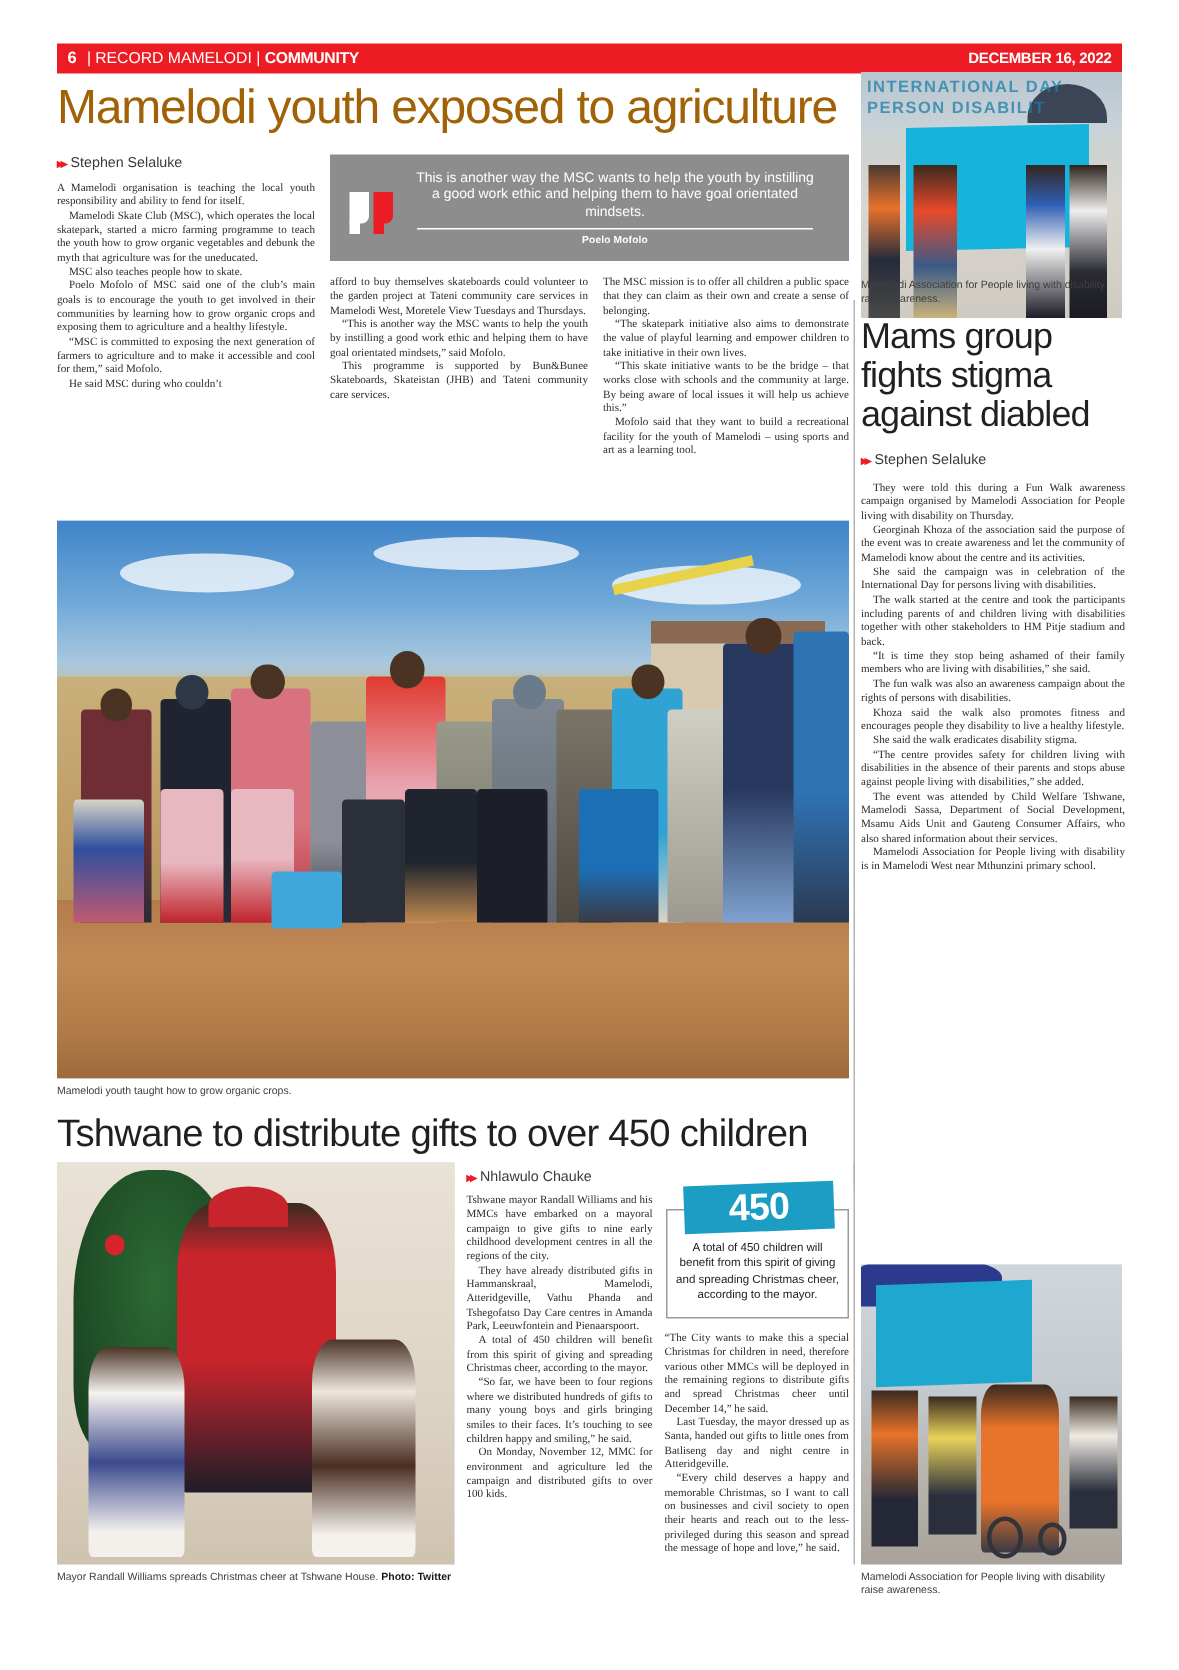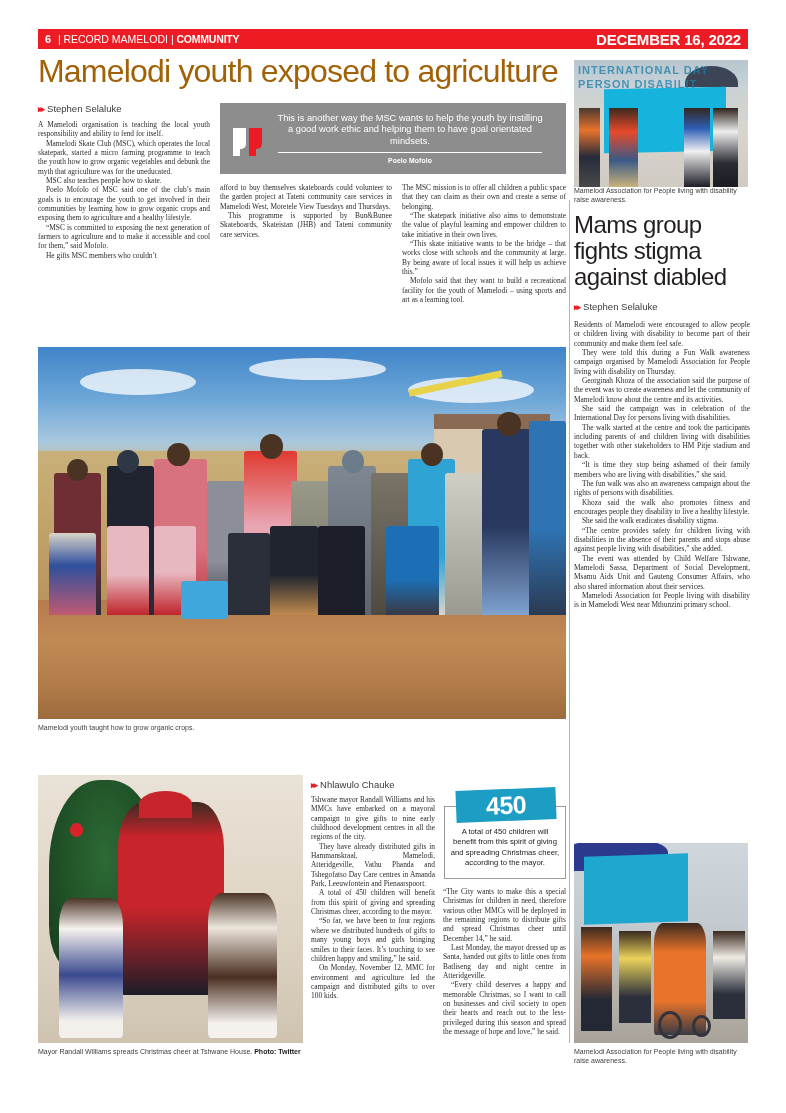--- a/index.html
+++ b/index.html
@@ -46,21 +46,21 @@
     padding-right: 4px;
     font-size: 11px;
   }
   .masthead-sep { padding: 0 3px; font-weight: normal; }
   .masthead-pub { font-weight: normal; letter-spacing: 0px; }
   .masthead-sec { font-weight: bold; }
   .masthead-date {
     color: #fff;
     font-family: "Liberation Sans", sans-serif;
     font-weight: bold;
-    font-size: 15px;
+    font-size: 10px;
     letter-spacing: -0.2px;
   }
 
   
   .headline-main {
     position: absolute;
     left: 38px; top: 54px;
     width: 528px;
     font-family: "Liberation Sans", sans-serif;
     font-weight: normal;
@@ -162,21 +162,21 @@
     font-size: 6.8px;
     color: #ffffff;
     text-align: center;
     letter-spacing: 0.1px;
   }
 
   
   .photo { position: absolute; overflow: hidden; background: #cfcfcf; }
 
   
-  .photo-march { left: 574px; top: 60px; width: 174px; height: 127px; }
+  .photo-march { left: 574px; top: 48px; width: 174px; height: 164px; }
   .march-bg {
     position: absolute; inset: 0;
     background:
       linear-gradient(180deg, #b9c6cf 0%, #c8d2d8 22%, #cdd2d0 30%, #d9d6cf 55%, #cfcac2 100%);
   }
   .march-banner {
     position: absolute; left: 17%; top: 22%; width: 70%; height: 50%;
     background: #16b4dc; transform: skewY(-1.2deg);
   }
   .march-bannertext {
@@ -375,24 +375,25 @@
       <div class="pq-attr">Poelo Mofolo</div>
     </div>
   </div>
 
   <div class="col a1-c1">
       <p class="noindent">A Mamelodi organisation is teaching the local youth responsibility and ability to fend for itself.</p>
       <p>Mamelodi Skate Club (MSC), which operates the local skatepark, started a micro farming programme to teach the youth how to grow organic vegetables and debunk the myth that agriculture was for the uneducated.</p>
       <p>MSC also teaches people how to skate.</p>
       <p>Poelo Mofolo of MSC said one of the club’s main goals is to encourage the youth to get involved in their communities by learning how to grow organic crops and exposing them to agriculture and a healthy lifestyle.</p>
       <p>“MSC is committed to exposing the next generation of farmers to agriculture and to make it accessible and cool for them,” said Mofolo.</p>
-      <p>He gifts MSC members who couldn’t</p>
+      <p>He said MSC during who couldn’t</p>
     </div>
   <div class="col a1-c2">
       <p class="noindent">afford to buy themselves skateboards could volunteer to the garden project at Tateni community care services in Mamelodi West, Moretele View Tuesdays and Thursdays.</p>
+      <p>“This is another way the MSC wants to help the youth by instilling a good work ethic and helping them to have goal orientated mindsets,” said Mofolo.</p>
       <p>This programme is supported by Bun&amp;Bunee Skateboards, Skateistan (JHB) and Tateni community care services.</p>
     </div>
   <div class="col a1-c3">
       <p class="noindent">The MSC mission is to offer all children a public space that they can claim as their own and create a sense of belonging.</p>
       <p>“The skatepark initiative also aims to demonstrate the value of playful learning and empower children to take initiative in their own lives.</p>
       <p>“This skate initiative wants to be the bridge – that works close with schools and the community at large. By being aware of local issues it will help us achieve this.”</p>
       <p>Mofolo said that they want to build a recreational facility for the youth of Mamelodi – using sports and art as a learning tool.</p>
     </div>
 
   <div class="photo photo-march">
@@ -409,21 +410,20 @@
 
   <div class="vrule vrule-top"></div>
   <div class="vrule vrule-bottom"></div>
 
   <h2 class="headline-right">Mams group fights stigma against diabled</h2>
   <div class="byline byline-2">
     <span class="arrows">▸▸</span>
     <span>Stephen Selaluke</span>
   </div>
   <div class="col a2-col">
-      <p class="noindent">Residents of Mamelodi were encouraged to allow people or children living with disability to become part of their community and make them feel safe.</p>
       <p>They were told this during a Fun Walk awareness campaign organised by Mamelodi Association for People living with disability on Thursday.</p>
       <p>Georginah Khoza of the association said the purpose of the event was to create awareness and let the community of Mamelodi know about the centre and its activities.</p>
       <p>She said the campaign was in celebration of the International Day for persons living with disabilities.</p>
       <p>The walk started at the centre and took the participants including parents of and children living with disabilities together with other stakeholders to HM Pitje stadium and back.</p>
       <p>“It is time they stop being ashamed of their family members who are living with disabilities,” she said.</p>
       <p>The fun walk was also an awareness campaign about the rights of persons with disabilities.</p>
       <p>Khoza said the walk also promotes fitness and encourages people they disability to live a healthy lifestyle.</p>
       <p>She said the walk eradicates disability stigma.</p>
       <p>“The centre provides safety for children living with disabilities in the absence of their parents and stops abuse against people living with disabilities,” she added.</p>
       <p>The event was attended by Child Welfare Tshwane, Mamelodi Sassa, Department of Social Development, Msamu Aids Unit and Gauteng Consumer Affairs, who also shared information about their services.</p>
@@ -464,34 +464,35 @@
     <div class="grp-person" style="left:13%;width:8%;height:24%;background:linear-gradient(180deg,#e8b8c0 0%,#e8b8c0 55%,#c0242c 100%)"></div>
     <div class="grp-person" style="left:22%;width:8%;height:24%;background:linear-gradient(180deg,#e8b8c0 0%,#e8b8c0 52%,#c0242c 100%)"></div>
     <div class="grp-can"></div>
     <div class="grp-person" style="left:36%;width:8%;height:22%;background:linear-gradient(180deg,#2a2f3a 0%,#2a2f3a 100%)"></div>
     <div class="grp-person" style="left:44%;width:9%;height:24%;background:linear-gradient(180deg,#20242e 0%,#20242e 55%,#c08a4e 100%)"></div>
     <div class="grp-person" style="left:53%;width:9%;height:24%;background:linear-gradient(180deg,#1d1f28 0%,#1d1f28 100%)"></div>
     <div class="grp-person" style="left:66%;width:10%;height:24%;background:linear-gradient(180deg,#1c6fb5 0%,#1c6fb5 60%,#3a3a44 100%)"></div>
   </div>
   <div class="caption cap-group">Mamelodi youth taught how to grow organic crops.</div>
 
+  <h2 class="headline-bottom">Tshwane to distribute gifts to over 450 children</h2>
   <div class="byline byline-3">
     <span class="arrows">▸▸</span>
     <span>Nhlawulo Chauke</span>
   </div>
   <div class="col a3-c1">
       <p class="noindent">Tshwane mayor Randall Williams and his MMCs have embarked on a mayoral campaign to give gifts to nine early childhood development centres in all the regions of the city.</p>
       <p>They have already distributed gifts in Hammanskraal, Mamelodi, Atteridgeville, Vathu Phanda and Tshegofatso Day Care centres in Amanda Park, Leeuwfontein and Pienaarspoort.</p>
       <p>A total of 450 children will benefit from this spirit of giving and spreading Christmas cheer, according to the mayor.</p>
       <p>“So far, we have been to four regions where we distributed hundreds of gifts to many young boys and girls bringing smiles to their faces. It’s touching to see children happy and smiling,” he said.</p>
       <p>On Monday, November 12, MMC for environment and agriculture led the campaign and distributed gifts to over 100 kids.</p>
     </div>
   <div class="col a3-c2">
       <p class="noindent">“The City wants to make this a special Christmas for children in need, therefore various other MMCs will be deployed in the remaining regions to distribute gifts and spread Christmas cheer until December 14,” he said.</p>
-      <p>Last Monday, the mayor dressed up as Santa, handed out gifts to little ones from Batliseng day and night centre in Atteridgeville.</p>
+      <p>Last Tuesday, the mayor dressed up as Santa, handed out gifts to little ones from Batliseng day and night centre in Atteridgeville.</p>
       <p>“Every child deserves a happy and memorable Christmas, so I want to call on businesses and civil society to open their hearts and reach out to the less-privileged during this season and spread the message of hope and love,” he said.</p>
     </div>
 
   <div class="statbox">
     <div class="stat-banner">
       <span class="stat-number">450</span>
     </div>
     <div class="stat-text">A total of 450 children will benefit from this spirit of giving and spreading Christmas cheer, according to the mayor.</div>
   </div>
 

